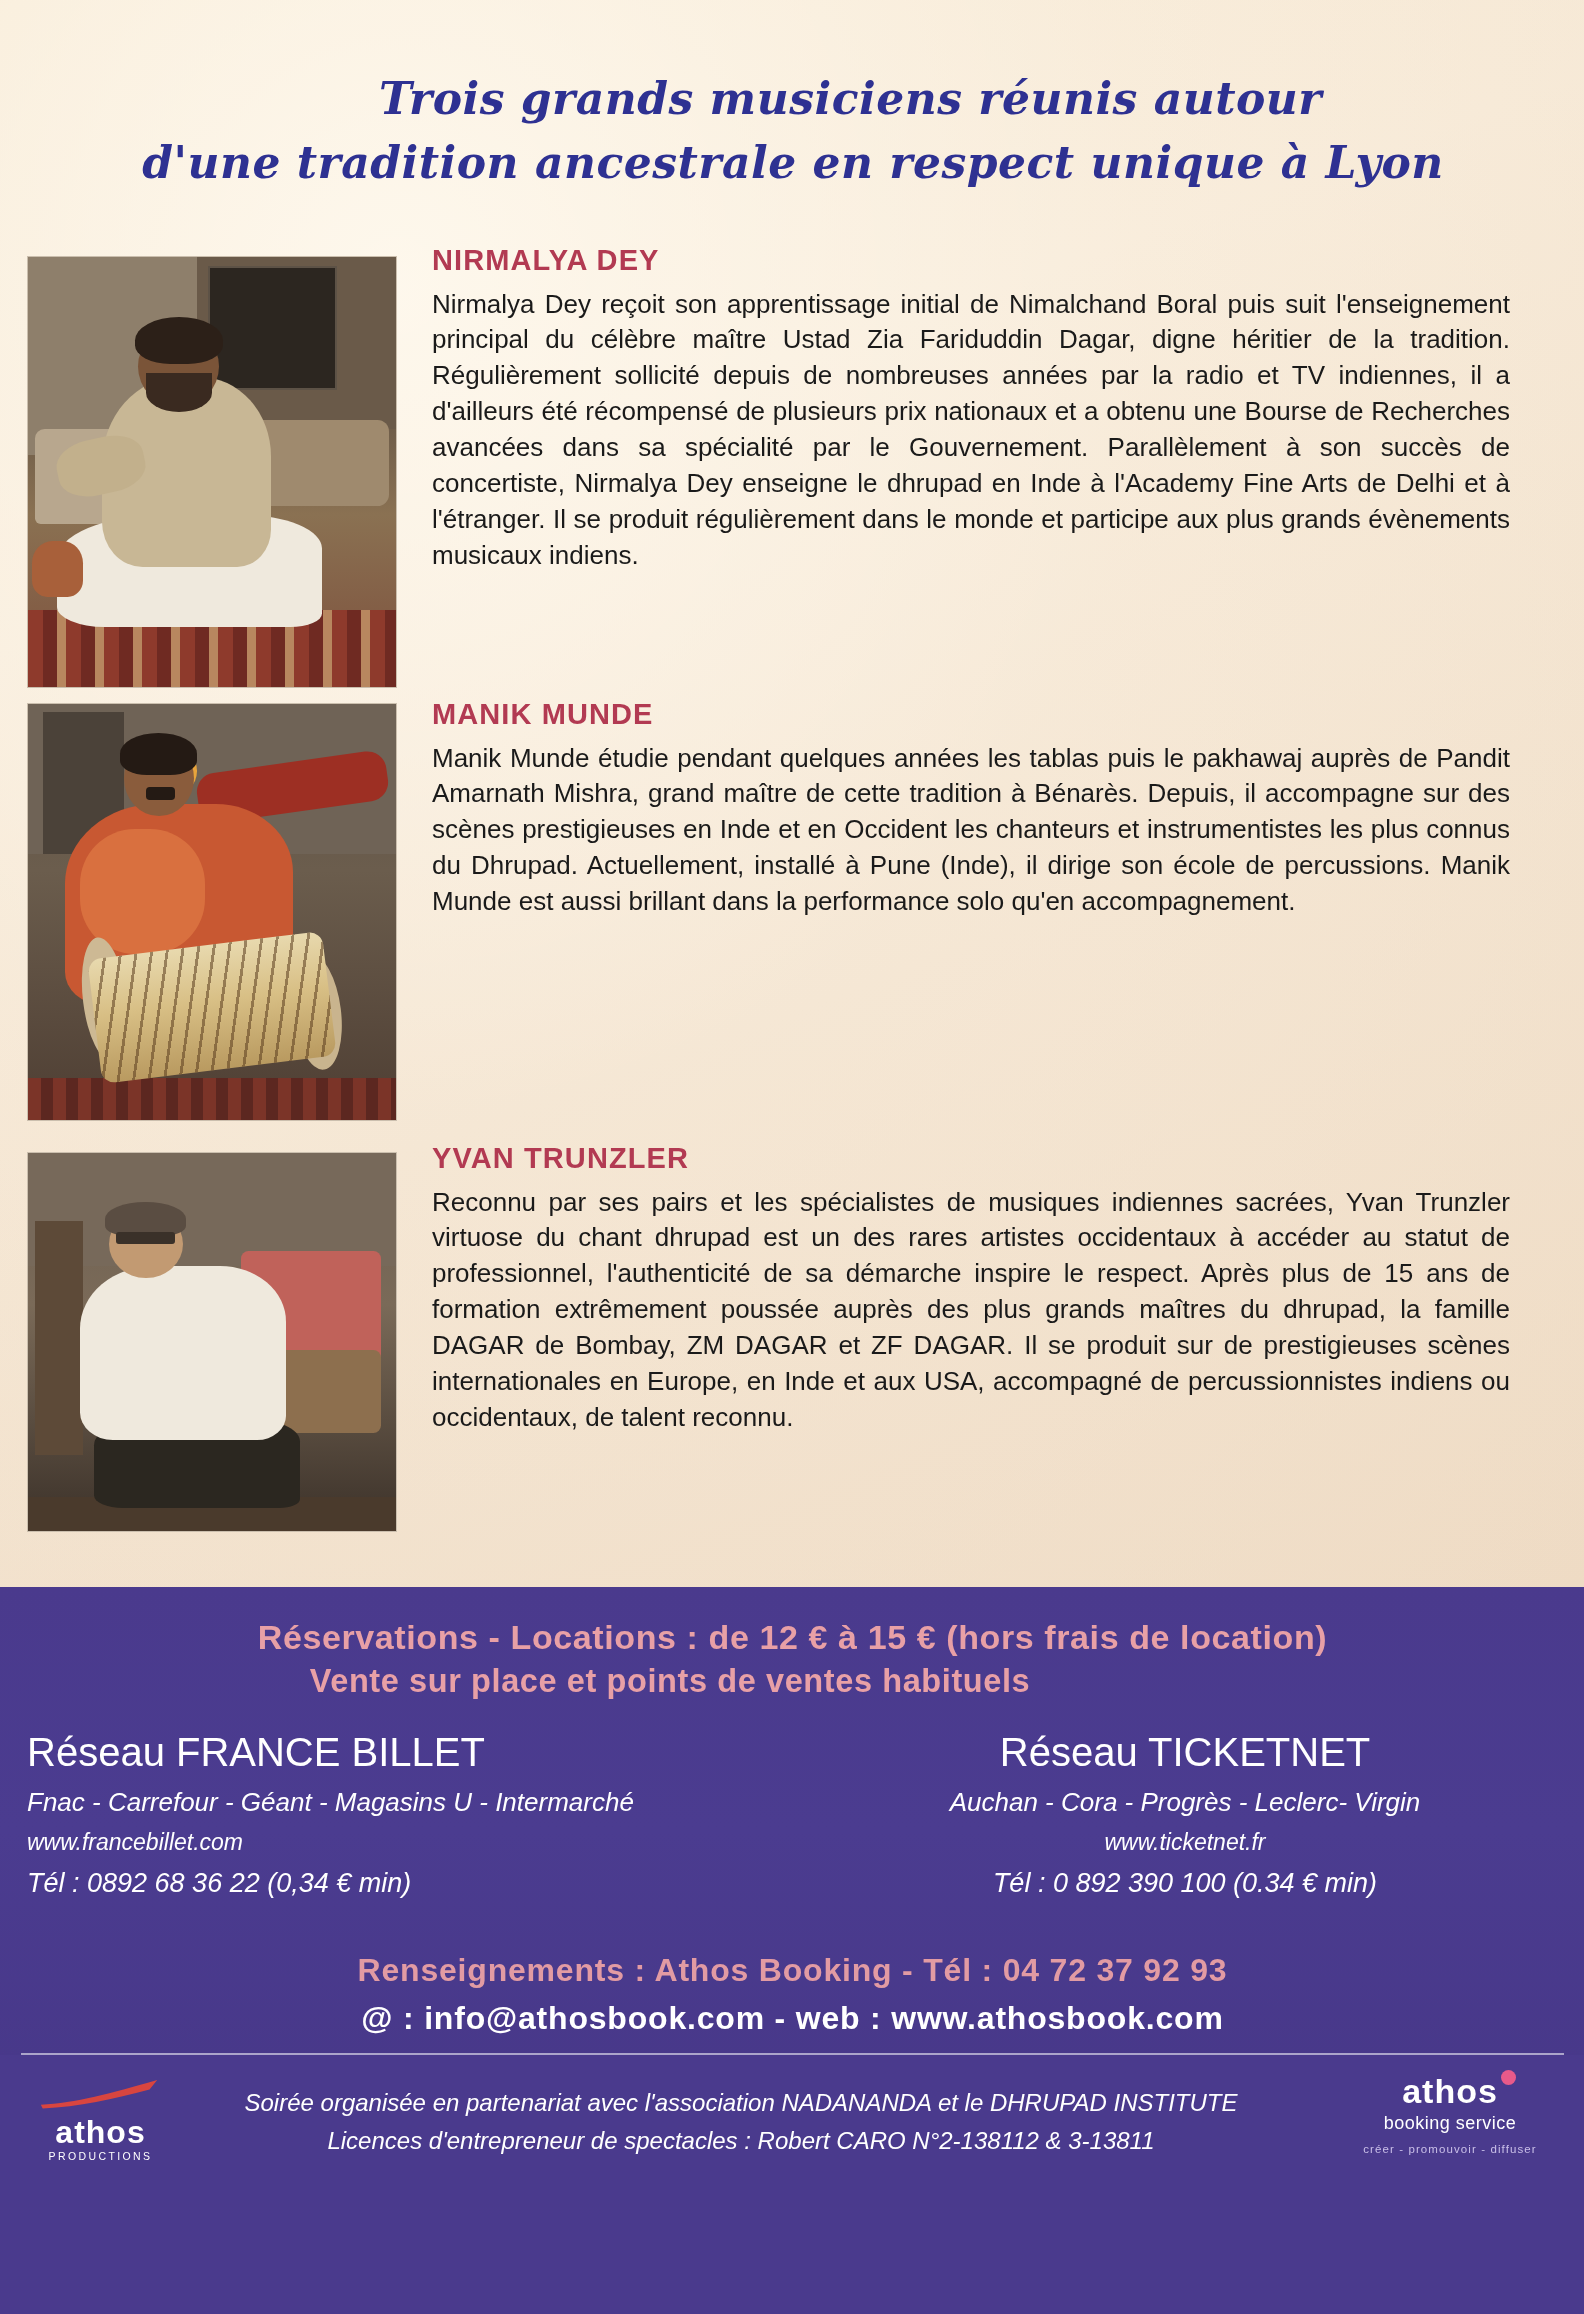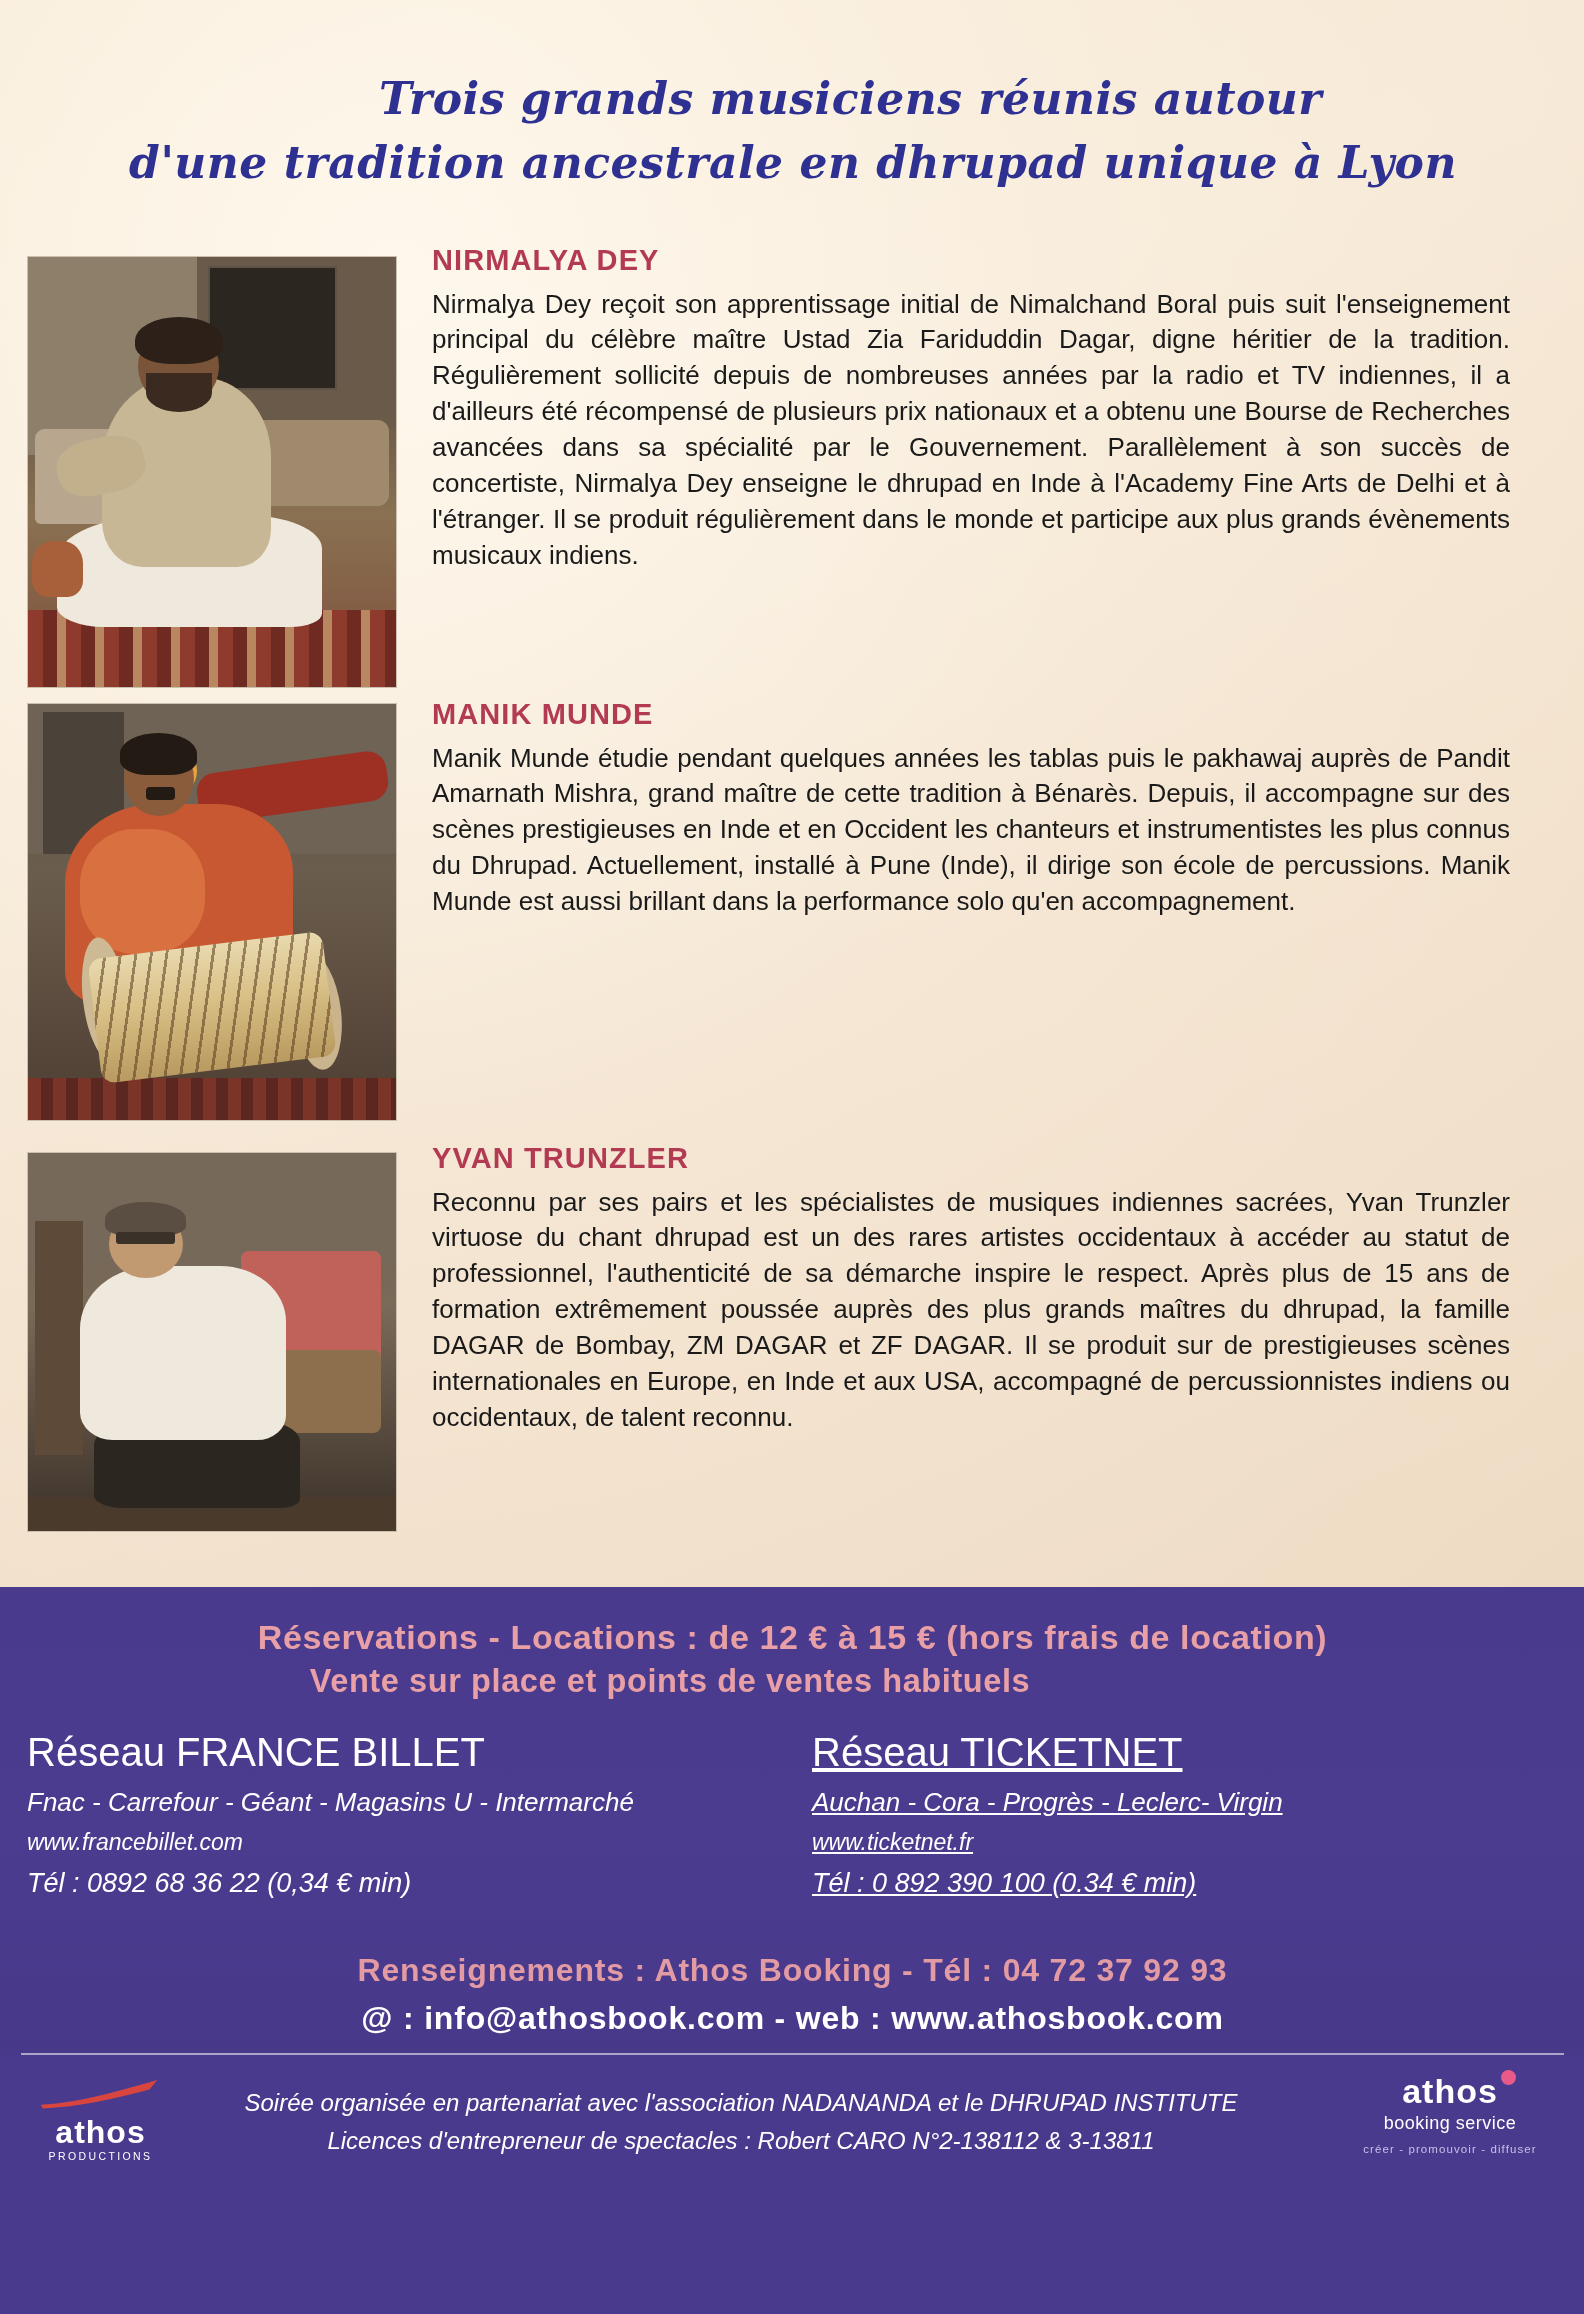--- a/index.html
+++ b/index.html
@@ -187,21 +187,21 @@
     letter-spacing: 0.6px;
     color: #e8a0a6;
   }
 
   .net {
     position: absolute;
     color: #ffffff;
     font-family: "Liberation Sans", sans-serif;
   }
   .net-left { left: 27px; top: 143px; width: 746px; text-align: left; }
-  .net-right { right: 27px; top: 143px; width: 746px; text-align: left; text-decoration: underline; }
+  .net-right { right: 27px; top: 143px; width: 746px; text-align: center; }
   .net-title { font-size: 40px; margin-bottom: 11.5px; }
   .net-sub { font-size: 26px; font-style: italic; margin-bottom: 11.5px; }
   .net-url { font-size: 23px; font-style: italic; margin-bottom: 11.5px; }
   .net-tel { font-size: 27px; font-style: italic; }
 
   .rens1 {
     position: absolute;
     top: 365px; left: 0; width: 1585px;
     text-align: center;
     font-family: "Liberation Sans", sans-serif;
@@ -324,21 +324,21 @@
 </style>
 </head>
 <body>
 
 <div class="flyer">
 
   <div class="top-area"></div>
 
   <div class="headline">
     <span class="line1">Trois grands musiciens réunis autour</span>
-    <span class="line2">d'une tradition ancestrale en dhrupad unique à Lyon</span>
+    <span class="line2">d'une tradition ancestrale en respect unique à Lyon</span>
   </div>
 
   <div class="photo photo-1">
     <div class="ph-inner">
       <div class="p1-bg"></div>
       <div class="p1-wallL"></div>
       <div class="p1-wallR"></div>
       <div class="p1-frame"></div>
       <div class="p1-cushion"></div>
       <div class="p1-cush2"></div>

